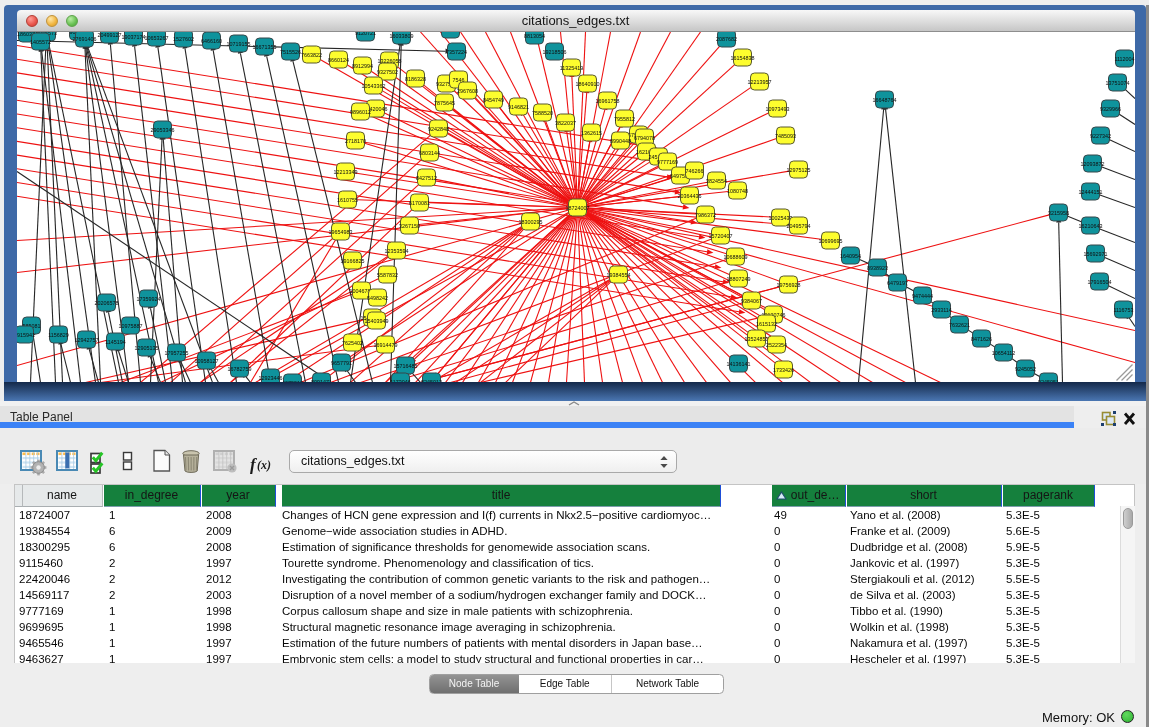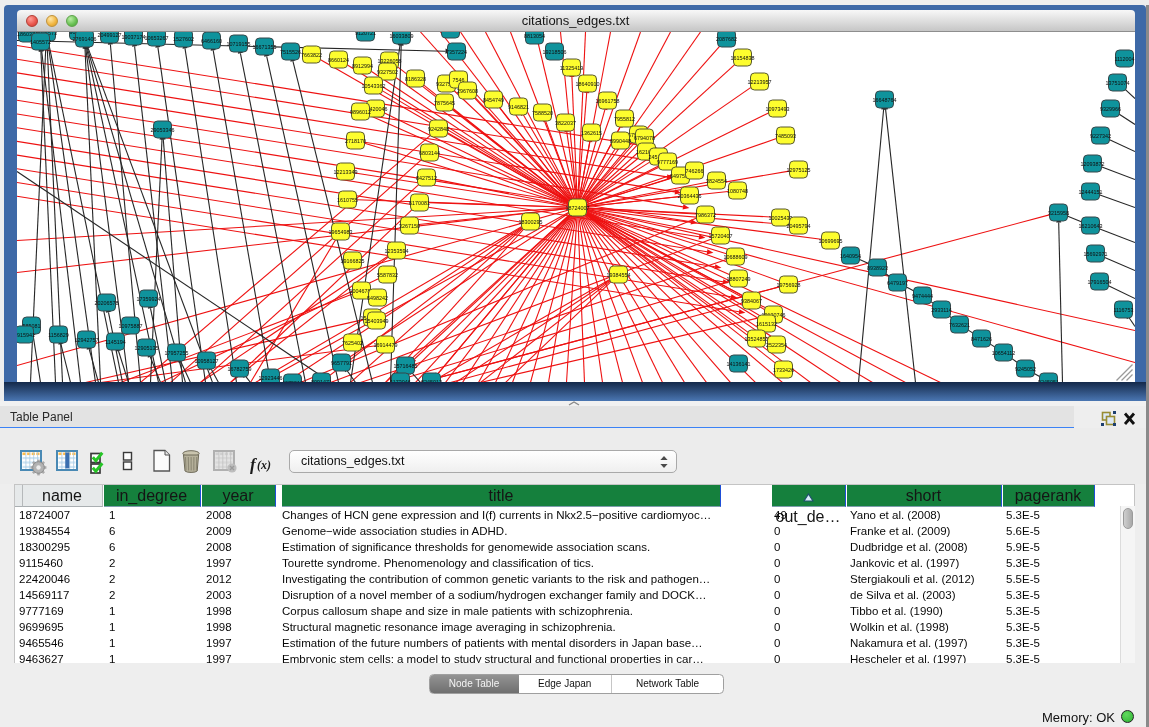--- a/index.html
+++ b/index.html
@@ -7,27 +7,27 @@
 #frame{left:4px;top:5px;width:1142px;height:396px;background:#3e69a7;border-radius:4px 4px 0 0}
 #frame .botgrad{position:absolute;left:0;bottom:0;width:100%;height:19px;background:linear-gradient(#14294a,#4a76b2)}
 #inner{left:16.5px;top:9.5px;width:1118px;height:372.5px}
 #titlebar{left:0;top:0;width:1118px;height:22px;background:linear-gradient(#f8f8f8,#c6c6c6);border-bottom:1px solid #8e8e8e;border-radius:4px 4px 0 0}
 #titlebar .t{width:100%;text-align:center;font-size:13px;color:#161616;line-height:21px}
 .light{position:absolute;top:5px;width:12px;height:12px;border-radius:50%}
 #canvas{left:0;top:22px;width:1118px;height:350.5px;background:#ffffff;overflow:hidden}
 #rstrip{left:1145.5px;top:5px;width:3.5px;height:722px;background:#8a8a8a}
 
 #split{left:0;top:401px;width:1146px;height:4.5px;background:#f1f1f1}
-#phead{left:0;top:405.5px;width:1074px;height:22px;background:#e3e3e3;border-bottom:1px solid #3b82f6}
+#phead{left:0;top:405.5px;width:1074px;height:22px;background:#e3e3e3;border-bottom:6px solid #3b82f6}
 #phead .t{position:absolute;left:10px;top:4px;font-size:12px;color:#2a2a2a}
 #toolbar{left:0;top:428px;width:1146px;height:56px;background:#ececec}
 #combo{left:289px;top:449.5px;width:388px;height:23px;background:linear-gradient(#ffffff,#efefef);border:1px solid #a9a9a9;border-radius:5px;font-size:12.5px;color:#111;line-height:21px;padding-left:11px}
 
 #tbl{left:14px;top:484px;width:1121px;height:179px;background:#fff;border:1px solid #c4c4c4;border-bottom:0;overflow:hidden}
-#thead{position:absolute;left:0;top:0;width:1121px;height:21.5px;font-size:16px;color:#151515}
+#thead{position:absolute;left:0;top:0;width:1121px;height:21.5px;font-size:12px;color:#151515}
 #thead .h{position:absolute;top:0;height:21.5px;background:#15803d;border-right:1px solid #1d4ed8;border-bottom:1px solid #7e9dad;text-align:center;line-height:21px}
 #thead .g{background:#e6e9ea;border-right:1px solid #b5b8ba;border-bottom:1px solid #a9aeb1}
 #tbody{position:absolute;left:0;top:22px;width:1105px;font-size:11.5px;color:#080808}
 .tr{position:relative;height:16px;line-height:16px;white-space:nowrap}
 .tr div{position:absolute;top:0;height:16px;overflow:hidden}
 .c0{left:4px;width:80px}.c1{left:94px;width:100px}.c2{left:191px;width:80px}
 .c3{left:267px;width:492px}.c4{left:759px;width:72px}.c5{left:835px;width:160px}.c6{left:991px;width:100px}
 #vsb{left:1119.5px;top:506px;width:15px;height:157px;background:#f5f5f5;border-left:1px solid #dcdcdc}
 #vsb .th{position:absolute;left:2px;top:2px;width:10px;height:21px;border-radius:5px;background:linear-gradient(90deg,#cfcfcf,#a9a9a9);border:1px solid #9a9a9a}
 
@@ -910,17 +910,17 @@
         <div class="c5">Hescheler et al. (1997)</div>
         <div class="c6">5.3E-5</div>
       </div>
     </div>
 </div>
 <div class="abs" id="vsb">
     <div class="th"></div>
   </div>
 <div class="abs" id="tabs">
   <div class="sel" style="width:89px">Node Table</div>
-  <div style="width:92.5px">Edge Japan</div>
+  <div style="width:92.5px">Edge Table</div>
   <div class="sep" style="width:112px">Network Table</div>
 </div>
 <div class="abs" id="mem">Memory: OK</div>
 <div class="abs" id="memdot"></div>
 
 </body></html>

